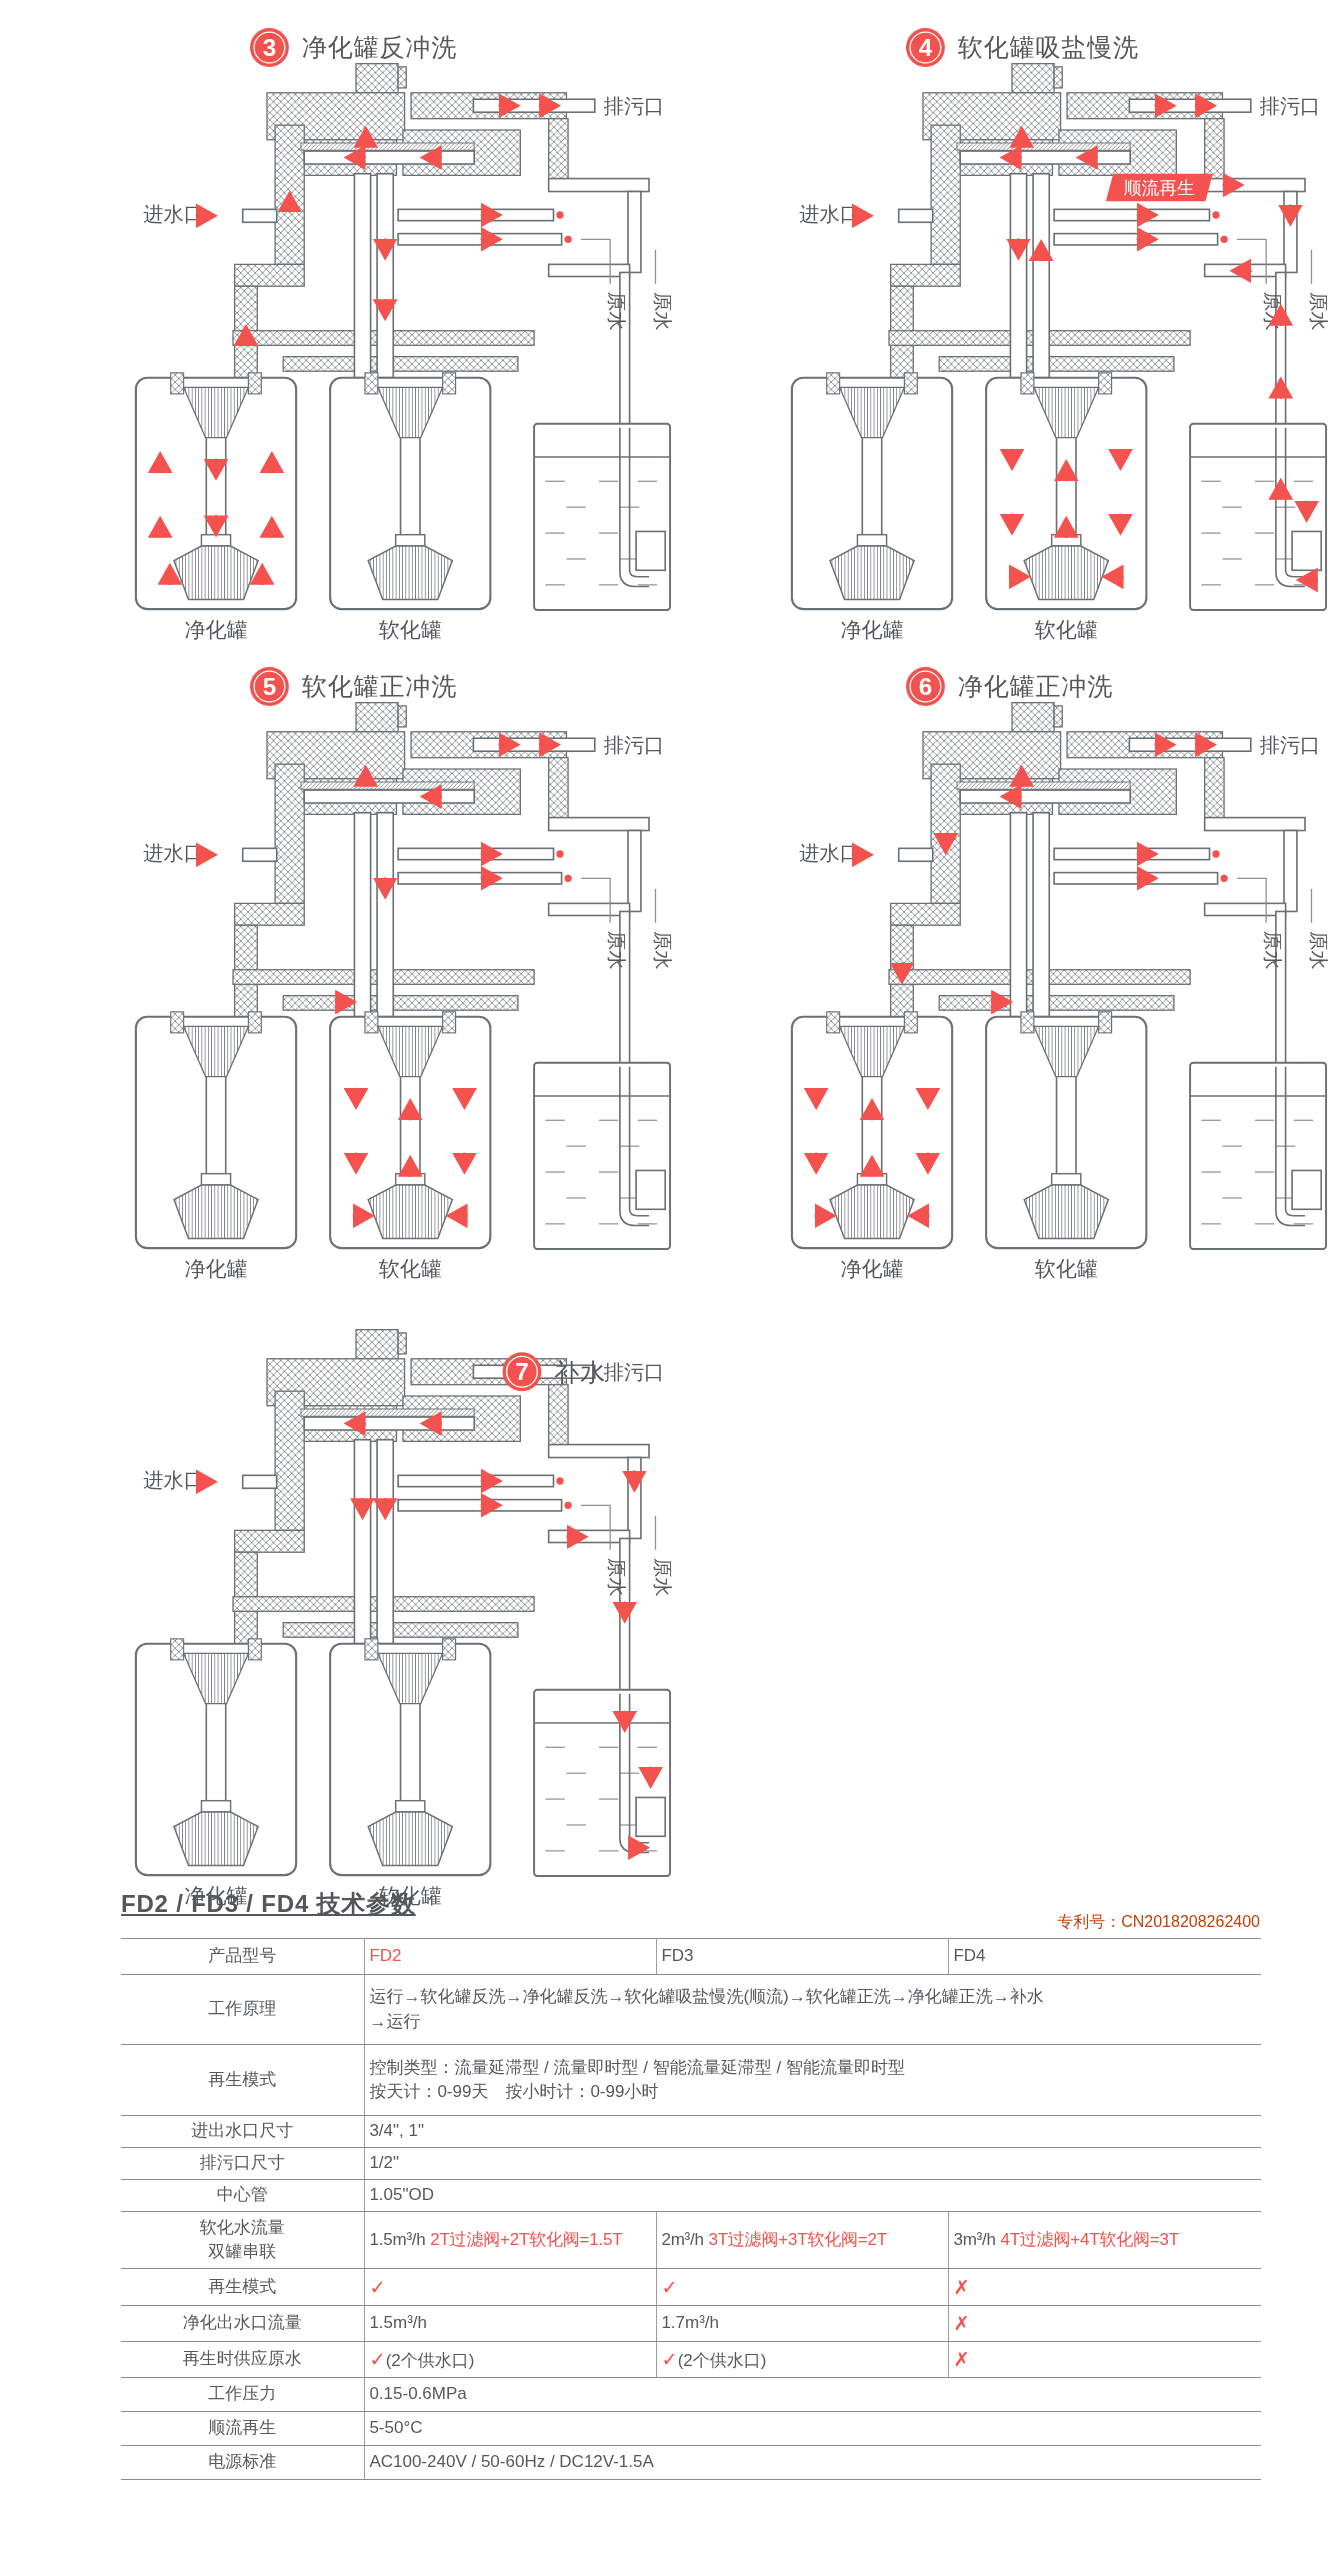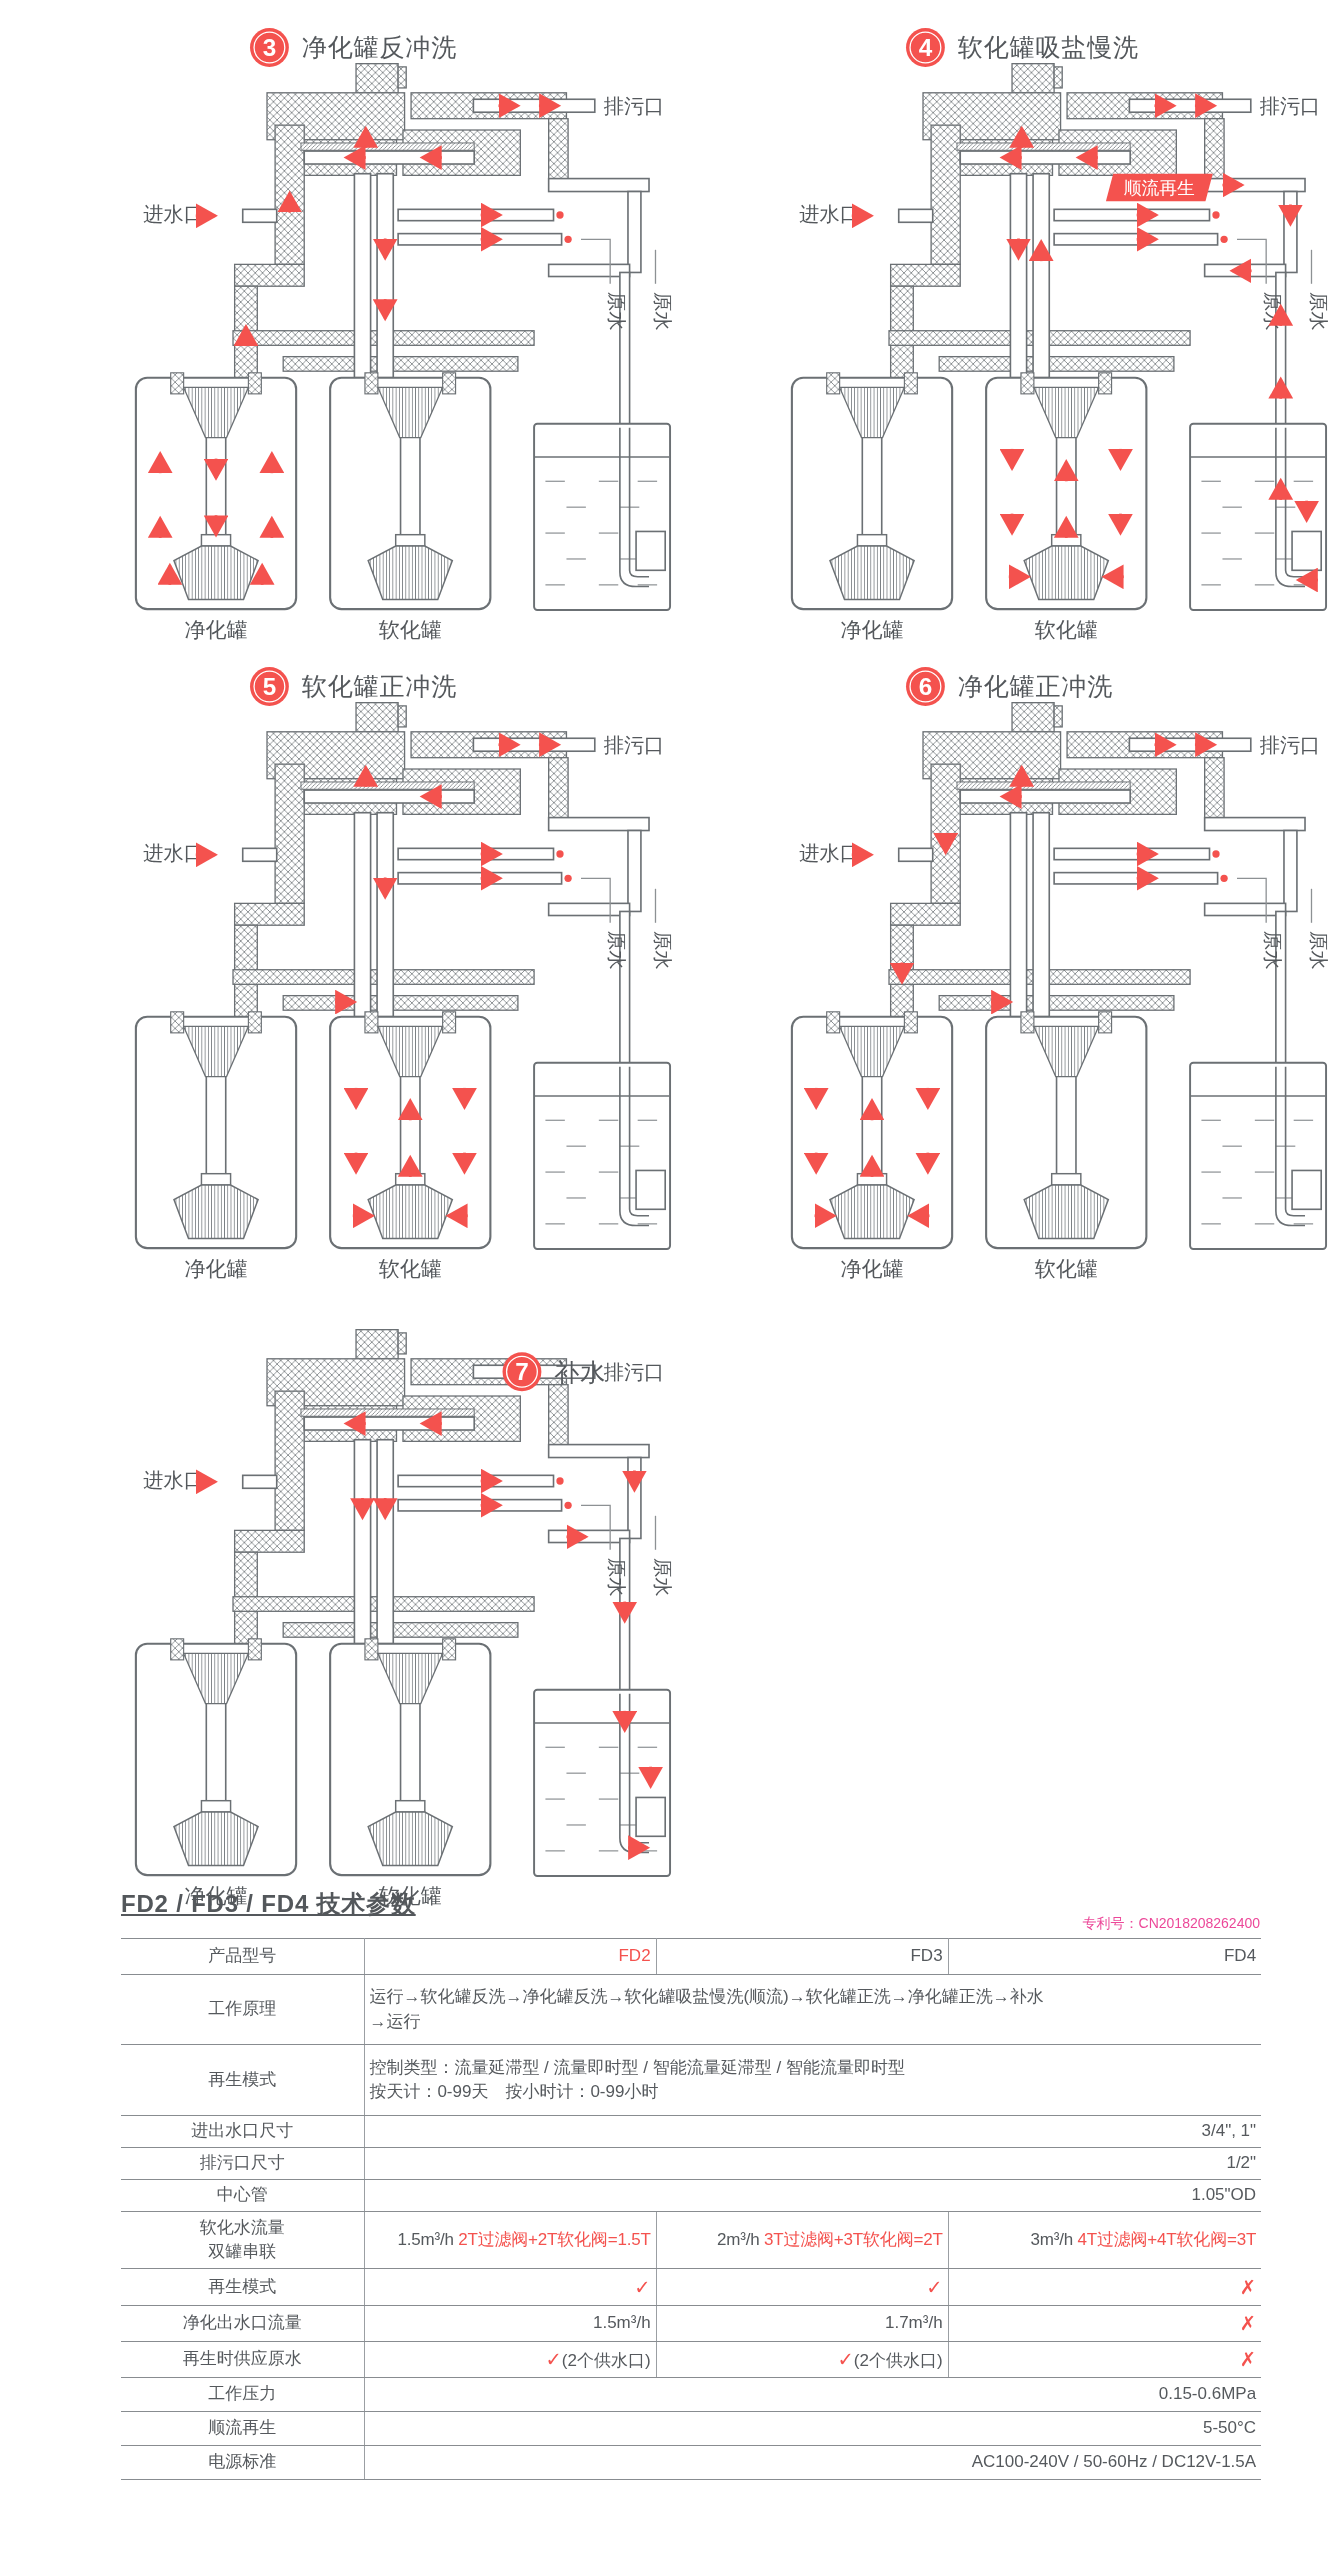--- a/index.html
+++ b/index.html
@@ -3,26 +3,26 @@
 <meta charset="utf-8">
 <style>
   html,body{margin:0;padding:0;background:#ffffff;}
   body{font-family:"Liberation Sans","DejaVu Sans",sans-serif;color:#54585c;}
   .page{position:relative;width:1333px;height:2576px;background:#fff;overflow:hidden;}
   svg text{font-family:"Liberation Sans","DejaVu Sans",sans-serif;}
   
   .spec{position:absolute;left:121px;top:1888px;width:1139px;}
   .spec-head{position:relative;height:47px;text-decoration:underline;}
   .spec-title{font-size:24px;font-weight:bold;color:#53575b;margin:0;letter-spacing:0.8px;}
-  .spec-patent{position:absolute;right:0;bottom:1.6px;font-size:14px;color:#ec4899;}
+  .spec-patent{position:absolute;right:0;bottom:1.6px;font-size:16px;color:#c2410c;}
   table.spec-table{border-collapse:collapse;width:1139px;table-layout:fixed;margin-top:3.2px;}
   table.spec-table td{border-top:1.6px solid #888c90;border-bottom:1.6px solid #888c90;
      font-size:17px;color:#55595d;padding:3.2px 4.9px;vertical-align:middle;line-height:1.45;}
   td.lbl{text-align:center;padding-left:13px;border-right:1.2px solid #9b9fa3;}
-  td.val{text-align:right;}
+  td.val{text-align:left;}
   td.vline{border-right:1.2px solid #9b9fa3;}
   td.left-span{text-align:left;padding-left:23px;}
   .red{color:#f4524e;}
   td.small-cell{font-size:15px;letter-spacing:-0.2px;}
   .mark{font-size:19.4px;}
 </style>
 </head>
 <body>
 
 <div class="page">

